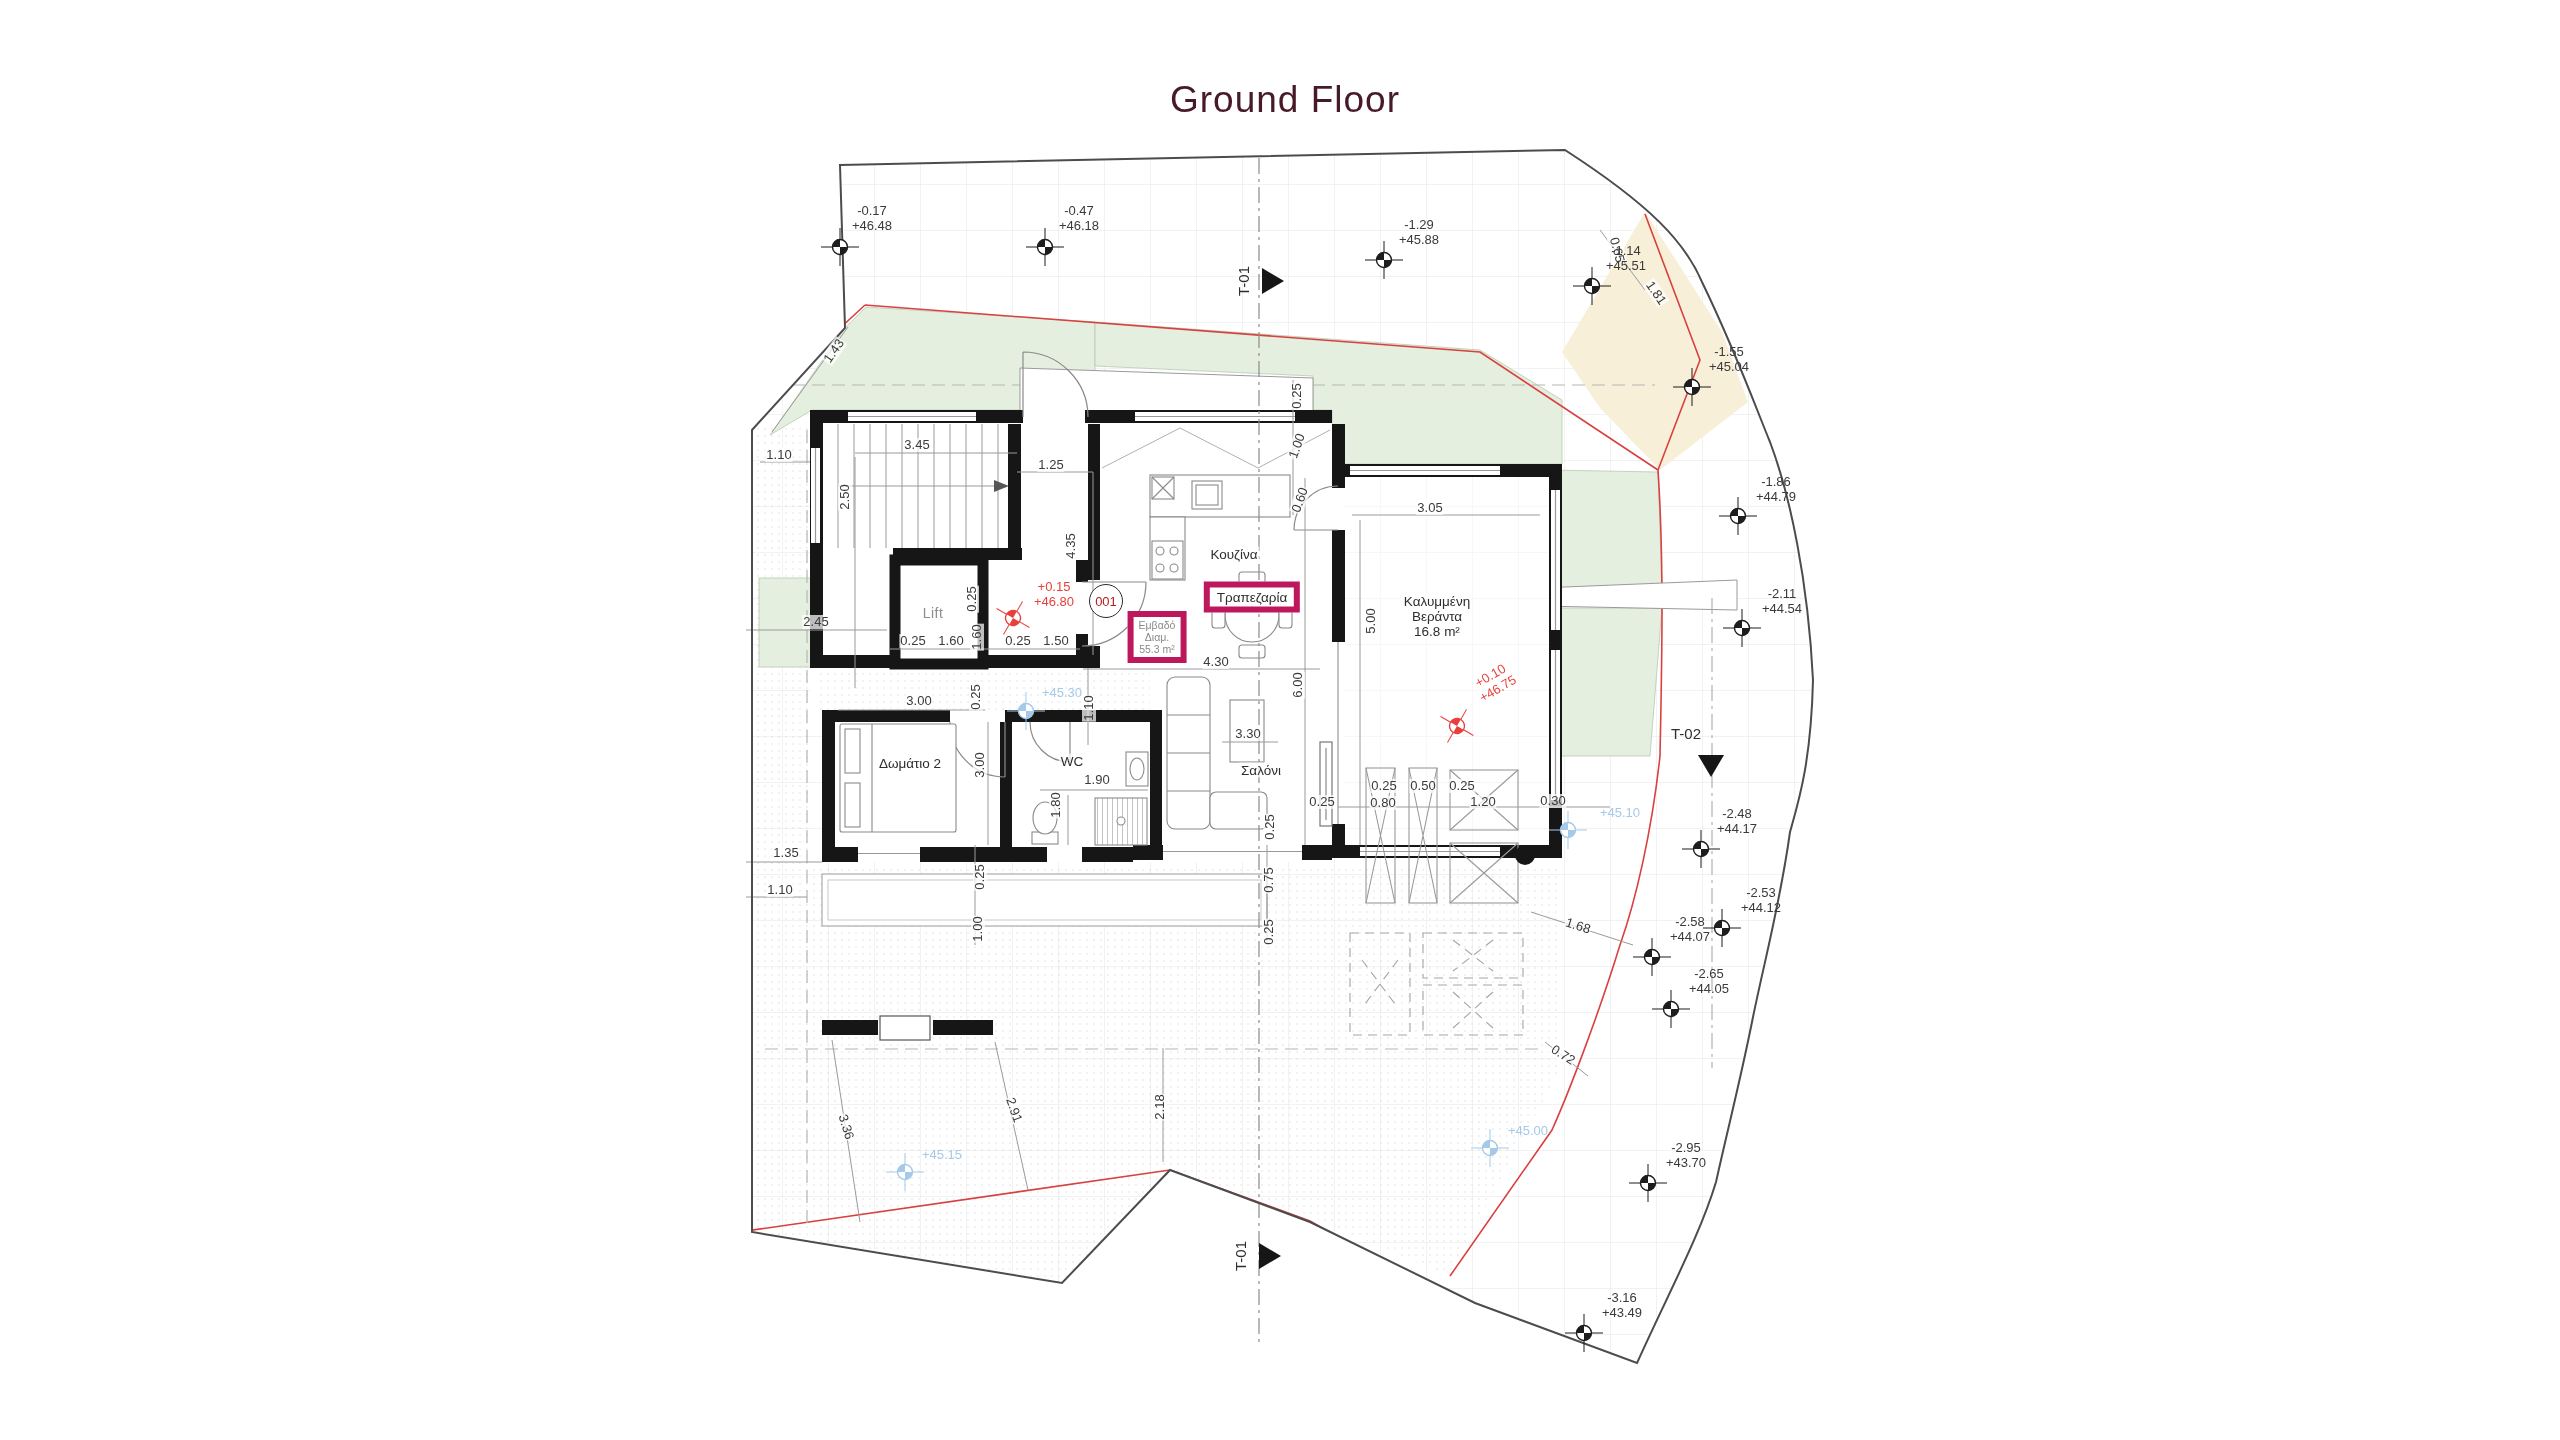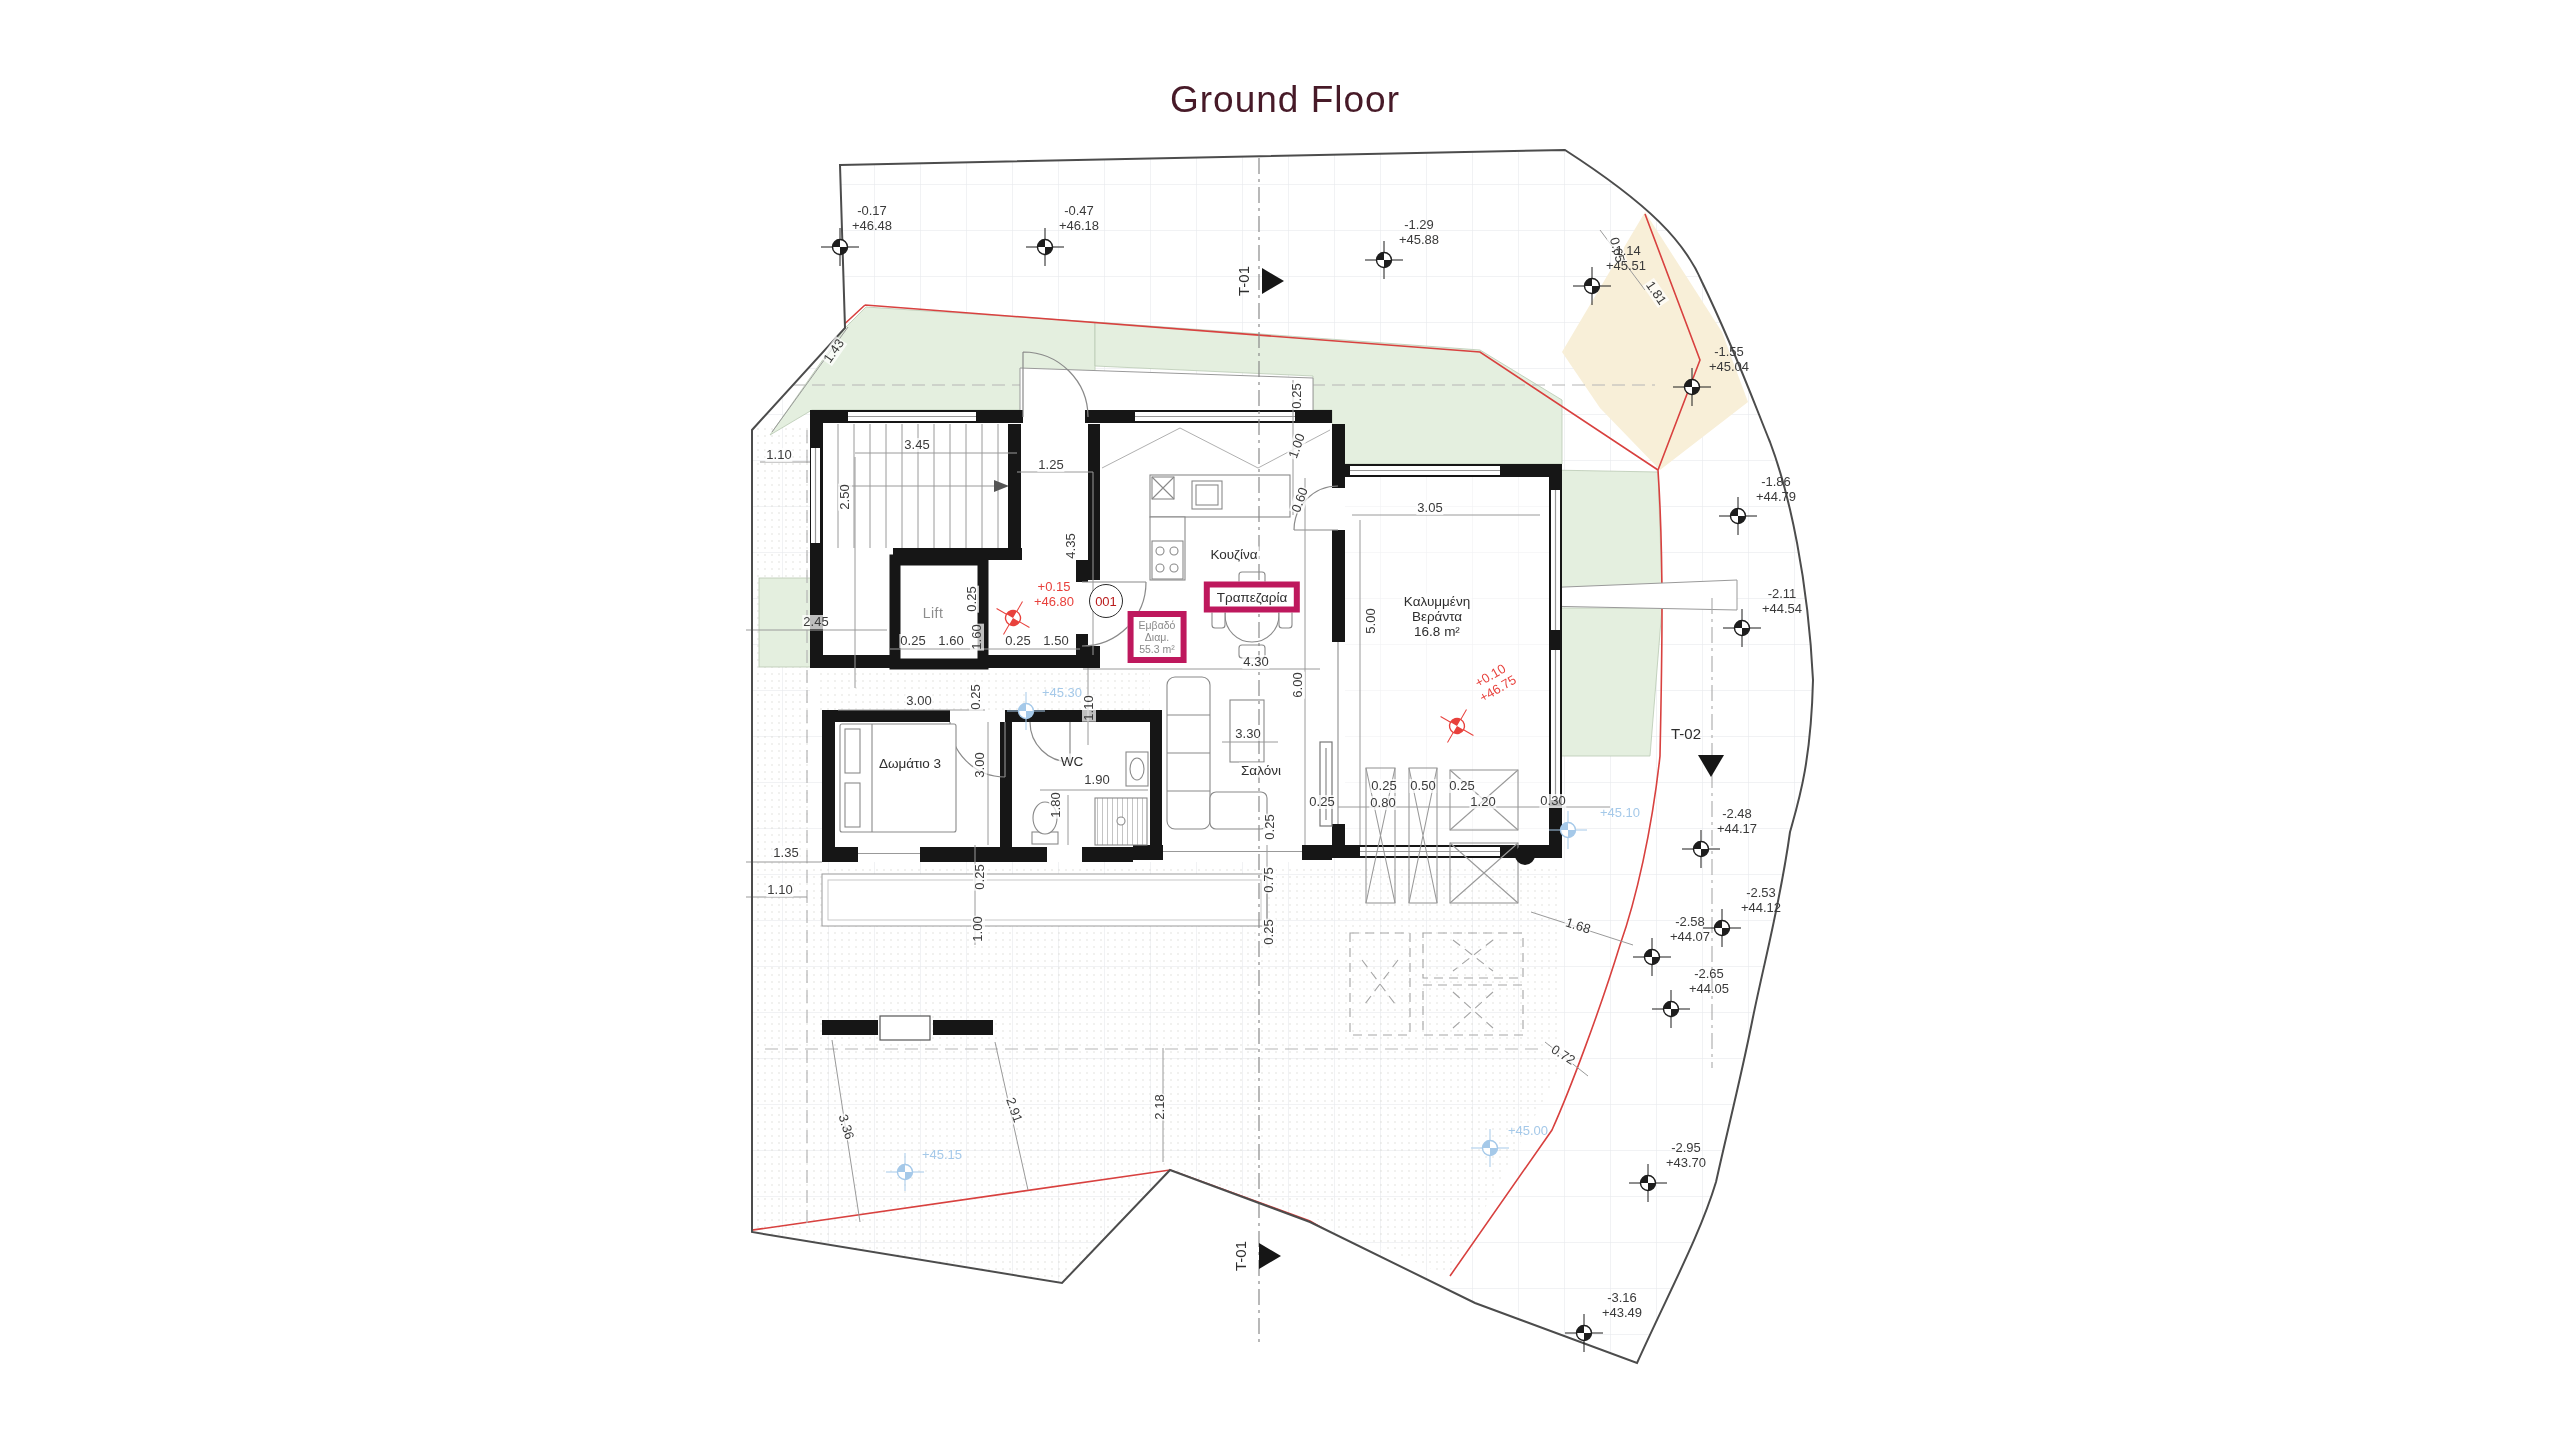--- a/index.html
+++ b/index.html
@@ -250,21 +250,21 @@
       <div class="dim" style="left: 1056px; top: 805px; --r: -90deg;">1.80</div>
       <div class="dim" style="left: 980px; top: 877px; --r: -90deg;">0.25</div>
       <div class="dim" style="left: 978px; top: 929px; --r: -90deg;">1.00</div>
       <div class="dim" style="left: 786px; top: 853px;">1.35</div>
       <div class="dim" style="left: 780px; top: 890px;">1.10</div>
       <div class="dim" style="left: 1297px; top: 396px; --r: -90deg;">0.25</div>
       <div class="dim" style="left: 1297px; top: 446px; --r: -70deg;">1.00</div>
       <div class="dim" style="left: 1300px; top: 500px; --r: -70deg;">0.60</div>
       <div class="dim" style="left: 1430px; top: 508px;">3.05</div>
       <div class="dim" style="left: 1371px; top: 621px; --r: -90deg;">5.00</div>
-      <div class="dim" style="left: 1216px; top: 662px; margin-left: 40px;">4.30</div>
+      <div class="dim" style="left: 1216px; top: 662px;">4.30</div>
       <div class="dim" style="left: 1298px; top: 685px; --r: -90deg;">6.00</div>
       <div class="dim" style="left: 1248px; top: 734px;">3.30</div>
       <div class="dim" style="left: 1322px; top: 802px;">0.25</div>
       <div class="dim" style="left: 1371px; top: 803px; margin-left: 12px;">0.80</div>
       <div class="dim" style="left: 1384px; top: 786px;">0.25</div>
       <div class="dim" style="left: 1423px; top: 786px;">0.50</div>
       <div class="dim" style="left: 1462px; top: 786px;">0.25</div>
       <div class="dim" style="left: 1483px; top: 802px;">1.20</div>
       <div class="dim" style="left: 1553px; top: 801px;">0.30</div>
       <div class="dim" style="left: 1270px; top: 827px; --r: -90deg;">0.25</div>
@@ -288,21 +288,21 @@
       </div>
       <div class="room boxed small" style="left: 1157px; top: 637px;">
         <div>Εμβαδό</div>
         <div>Διαμ.</div>
         <div>55.3 m²</div>
       </div>
       <div class="room" style="left: 1261px; top: 770px;">
         <div>Σαλόνι</div>
       </div>
       <div class="room" style="left: 910px; top: 763px;">
-        <div>Δωμάτιο 3</div>
+        <div>Δωμάτιο 2</div>
       </div>
       <div class="room" style="left: 1072px; top: 761px;">
         <div>WC</div>
       </div>
       <div class="room" style="left: 1437px; top: 616px;">
         <div>Καλυμμένη</div>
         <div>Βεράντα</div>
         <div>16.8 m²</div>
       </div>
       <div class="door-tag" style="left: 1106px; top: 601px;">001</div>

